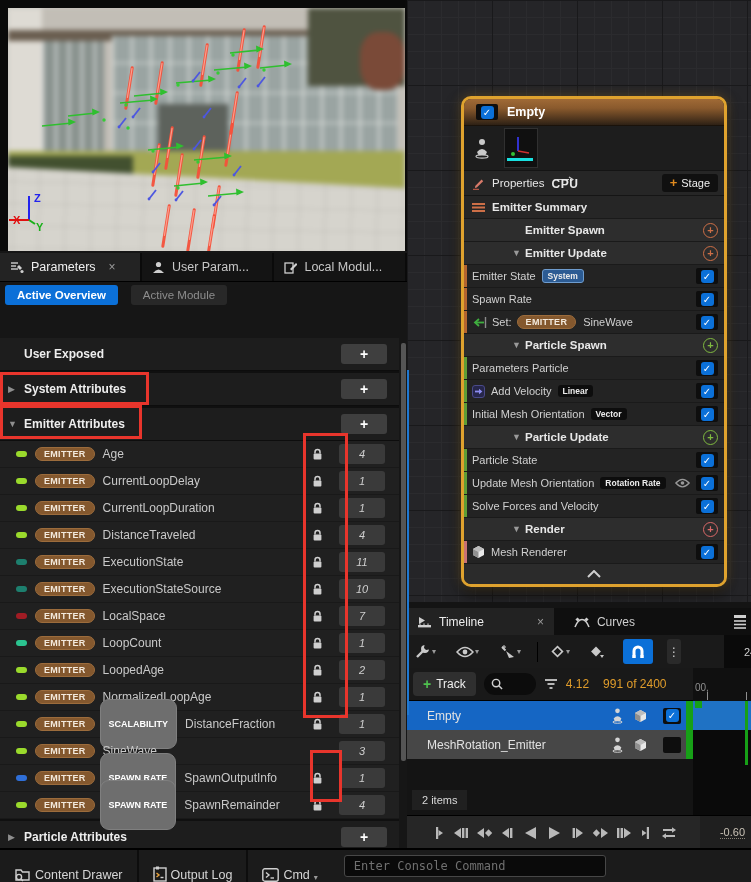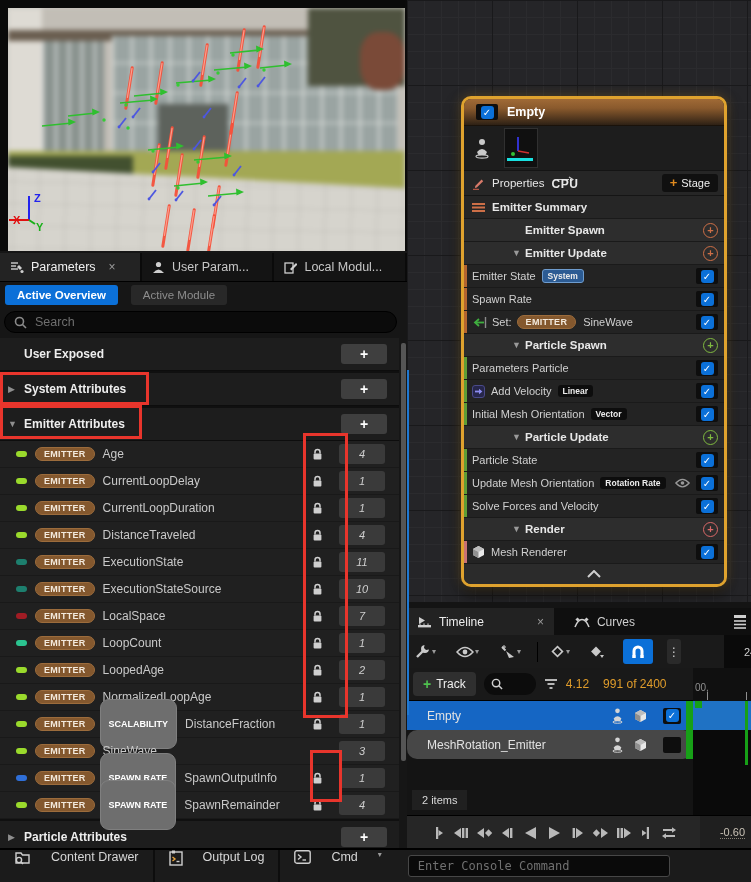--- a/index.html
+++ b/index.html
@@ -82,21 +82,21 @@
   .trk{height:29px;display:flex;align-items:center;padding-left:20px;position:relative;font-size:12px;color:#e2e2e2;}
   .trk .gedge{position:absolute;right:0;top:0;bottom:0;width:7px;background:#17a017;}
   .lanes{position:absolute;left:286px;top:99px;width:58px;height:114px;background:#0a0a0a;}
   .itemschip{position:absolute;left:5px;top:188px;background:#202020;color:#d8d8d8;font-size:11px;padding:4px 10px;}
   .transport{position:absolute;left:0;top:213px;width:293px;height:33px;background:#262626;border-top:1px solid #000;display:flex;align-items:center;justify-content:center;gap:5px;}
   .transport svg{display:block;}
   .timebox{position:absolute;left:293px;top:213px;width:51px;height:33px;background:#1f1f1f;border-top:1px solid #000;display:flex;align-items:center;justify-content:flex-end;padding-right:6px;box-sizing:border-box;}
   .timeval{color:#c9c2b6;font-size:11px;border-bottom:1px dotted #8a8478;}
   
   #statusbar{left:0;top:848px;width:751px;height:34px;background:#1b1b1b;border-top:2px solid #000;box-sizing:border-box;display:flex;align-items:center;color:#d6d6d6;font-size:12.5px;}
-  .sb-item{display:flex;align-items:flex-start;gap:20px;padding:0 14px;height:100%;}
+  .sb-item{display:flex;align-items:flex-end;gap:4px;padding:0 14px;height:100%;}
   .sb-sep{width:2px;height:100%;background:#0d0d0d;}
   #console{width:262px;height:22px;background:#0a0a0a;border:1px solid #474747;border-radius:3px;margin-left:12px;display:flex;align-items:center;padding-left:9px;box-sizing:border-box;}
   #console span{font-family:"DejaVu Sans Mono","Liberation Mono",monospace;font-size:12px;color:#707070;}
   .scrollthumb{position:absolute;right:1px;top:92px;width:5px;height:418px;background:#555;border-radius:2px;}
   #accentline{left:407px;top:370px;width:2px;height:345px;background:#1f78d1;z-index:5;}
 </style>
 </head>
 <body>
 
 <div class="abs" id="viewport">
@@ -427,27 +427,20 @@
           <rect x="1" y="2" width="8" height="10" fill="none" stroke="#cfcfcf" stroke-width="1.3"></rect>
           <path d="M6 8 l6-6 1.5 1.5 -6 6z" fill="#cfcfcf"></path>
         </svg>
       <span>Local Modul...</span>
     </div>
   </div>
   <div class="pbtns">
     <div class="bactive">Active Overview</div>
     <div class="binactive">Active Module</div>
   </div>
-  <div class="psearch">
-    <svg width="13" height="13" viewBox="0 0 13 13">
-        <circle cx="5.5" cy="5.5" r="4" fill="none" stroke="#8a8a8a" stroke-width="1.6"></circle>
-        <line x1="8.5" y1="8.5" x2="12" y2="12" stroke="#8a8a8a" stroke-width="1.6"></line>
-      </svg>
-    <span>Search</span>
-  </div>
   <div id="plist">
       <div class="p-section">
         <span class="tri"></span>
         <span class="lbl">User Exposed</span>
         <span class="p-plus">+</span>
       </div>
       <div class="p-section">
         <span class="tri">▶</span>
         <span class="lbl">System Attributes</span>
         <span class="p-plus">+</span>
@@ -753,21 +746,21 @@
         <svg width="13" height="14" viewBox="0 0 13 14" style="margin-right:10px;flex:none;">
           <path d="M6.5 1 L12 4 V10 L6.5 13 L1 10 V4z" fill="#e8e8e8"></path>
           <path d="M6.5 1 L12 4 L6.5 7 L1 4z" fill="#bdbdbd"></path>
           <path d="M6.5 7 V13 L1 10 V4z" fill="#8f8f8f"></path>
         </svg>
         <span class="cb" style="margin-right: 12px; width: 18px;">
           <span class="in">✓</span>
         </span>
         <span class="gedge"></span>
       </div>
-      <div class="trk" style="background: rgb(71, 71, 71); border-radius: 10px;">
+      <div class="trk" style="background: rgb(71, 71, 71);">
         <span style="flex: 1 1 0%;">MeshRotation_Emitter</span>
         <svg width="13" height="17" viewBox="0 0 16 22" style="margin-right:10px;flex:none;">
           <circle cx="8" cy="5" r="3" fill="#d5d5d5"></circle>
           <path d="M3 15 q5 -6 10 0 l-1.5 3 h-7z" fill="#d5d5d5"></path>
           <ellipse cx="8" cy="19.5" rx="6" ry="1.6" fill="none" stroke="#d5d5d5" stroke-width="1.2"></ellipse>
         </svg>
         <svg width="13" height="14" viewBox="0 0 13 14" style="margin-right:10px;flex:none;">
           <path d="M6.5 1 L12 4 V10 L6.5 13 L1 10 V4z" fill="#e8e8e8"></path>
           <path d="M6.5 1 L12 4 L6.5 7 L1 4z" fill="#bdbdbd"></path>
           <path d="M6.5 7 V13 L1 10 V4z" fill="#8f8f8f"></path>

